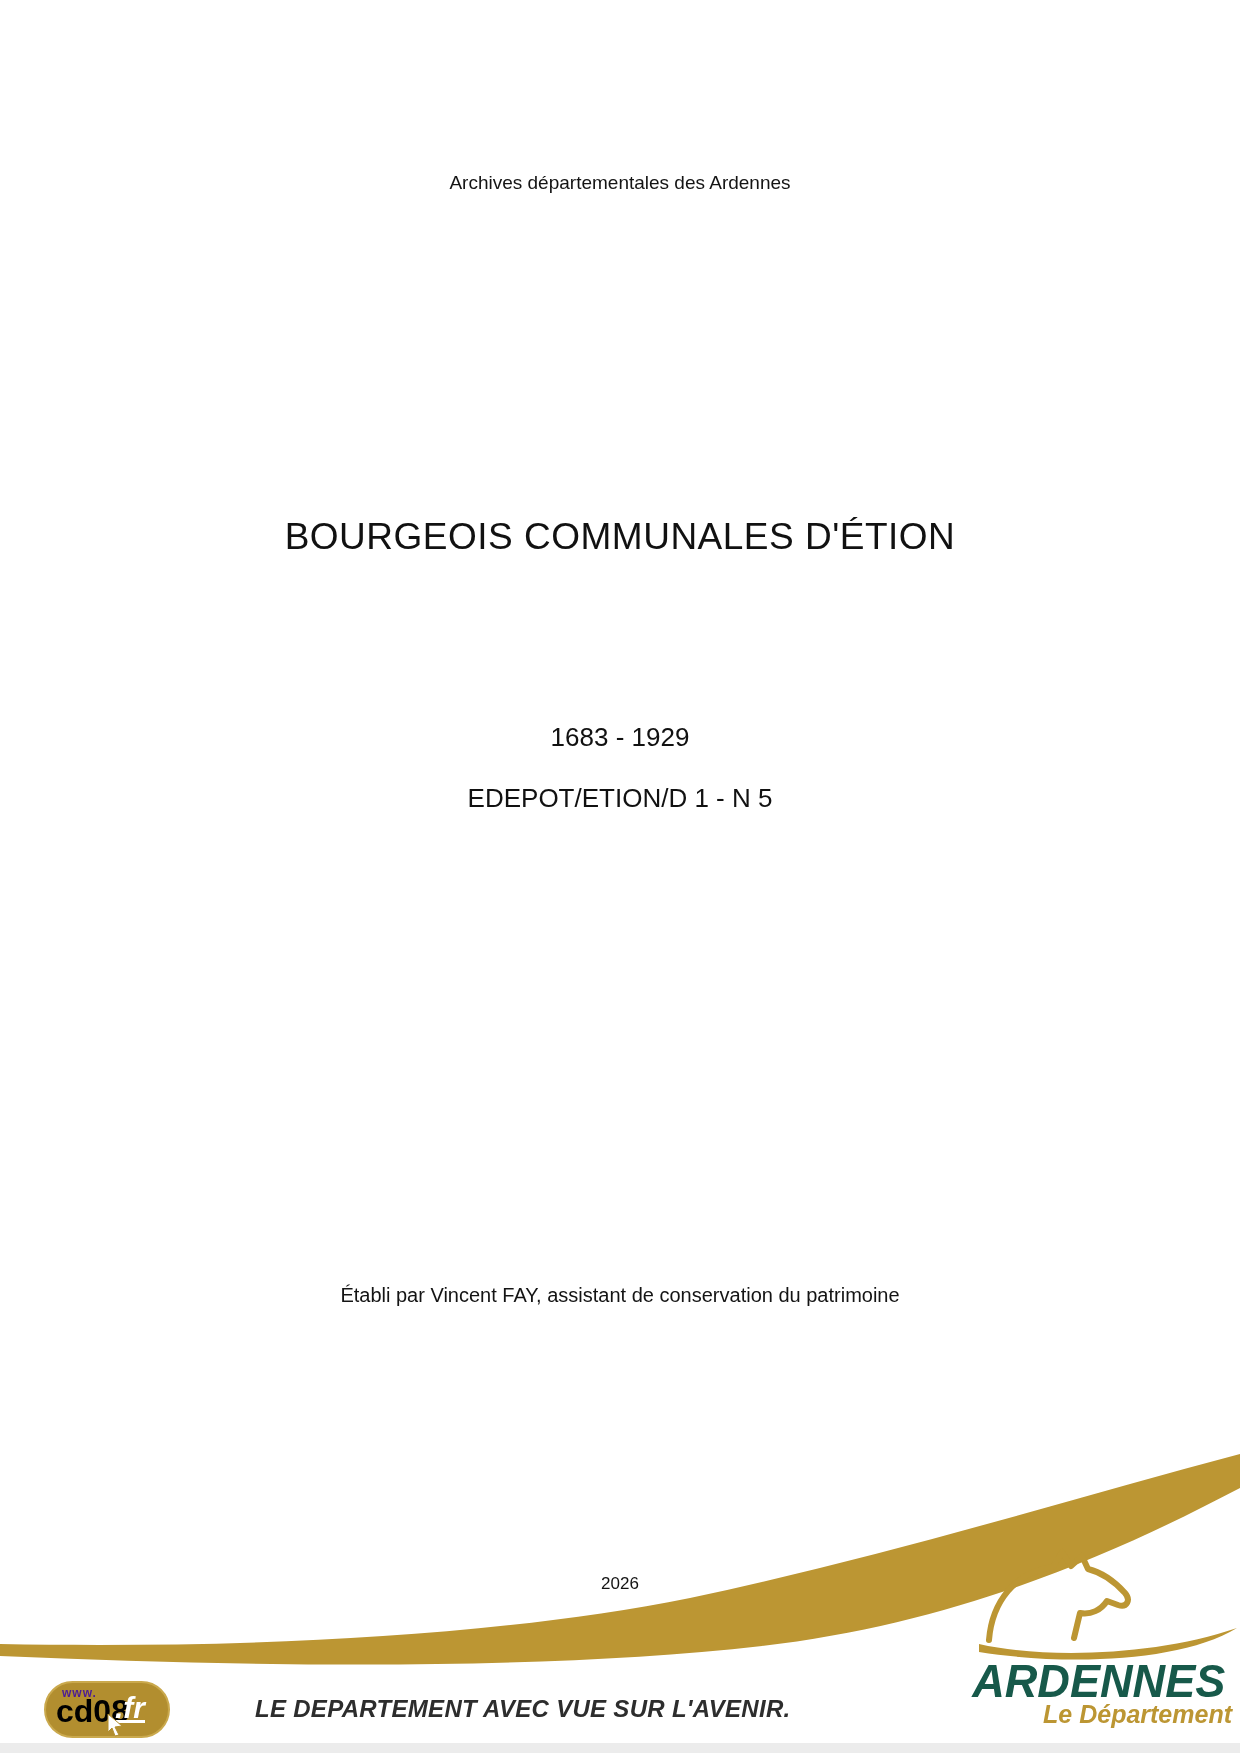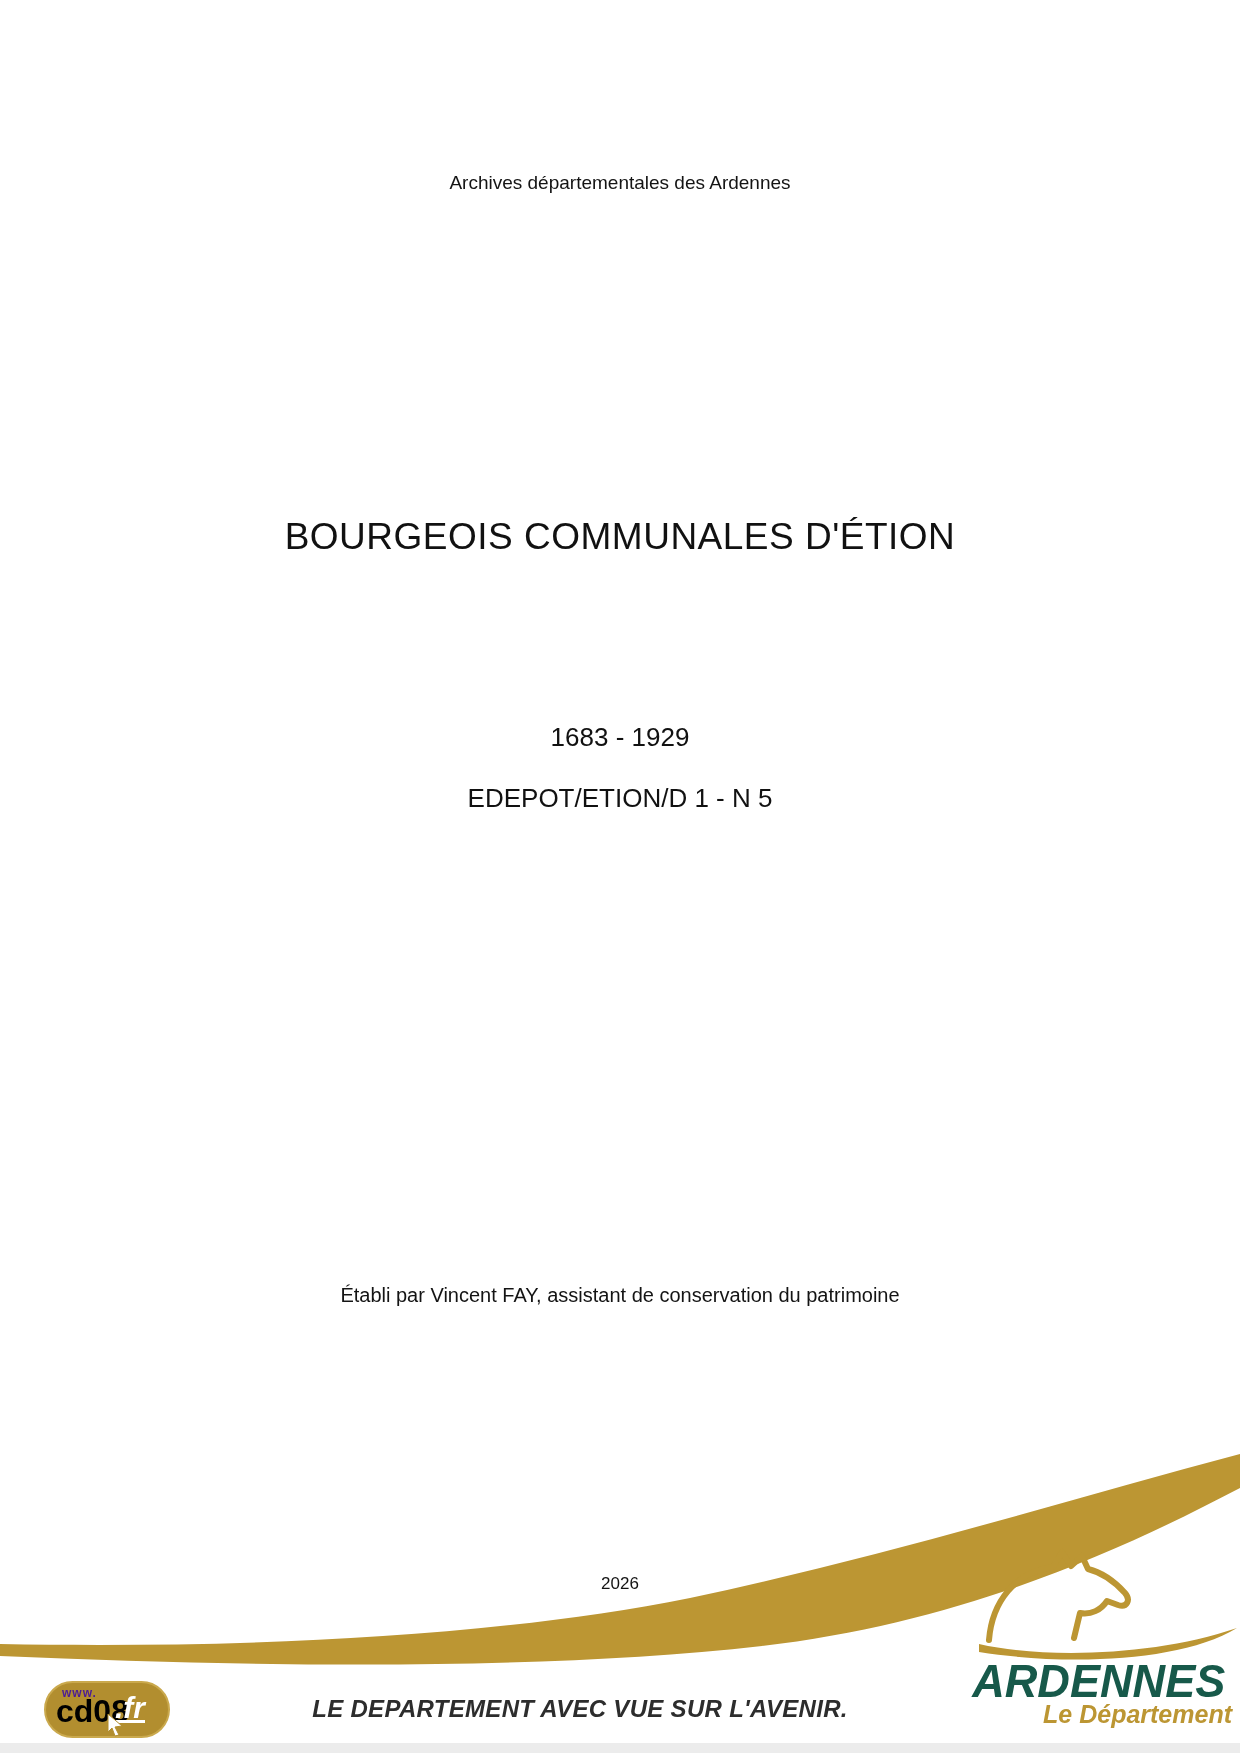--- a/index.html
+++ b/index.html
@@ -48,21 +48,21 @@
     font-size: 32px; font-weight: bold; color: #000000;
   }
   .cd08 .tld {
     position: absolute; top: 8px; left: 69px;
     font-size: 30px; font-weight: bold; font-style: italic; color: #ffffff; text-decoration: underline;
   }
   .cd08 .cursor { position: absolute; left: 60px; top: 30px; }
 
   
   .slogan {
-    left: 255px; top: 1695px; width: 650px; text-align: center;
+    left: 255px; top: 1695px; width: 650px; 
     font-size: 24px; font-weight: bold; font-style: italic;
     color: #2d2d2d; letter-spacing: 0.3px;
   }
 
   
   .brand { right: 8px; top: 1658px; width: 330px; text-align: right; }
   .brand .name {
     font-size: 47px; font-weight: bold; font-style: italic;
     color: #17594a; letter-spacing: 0px; line-height: 46px;
     transform: scaleX(0.96); transform-origin: center;

